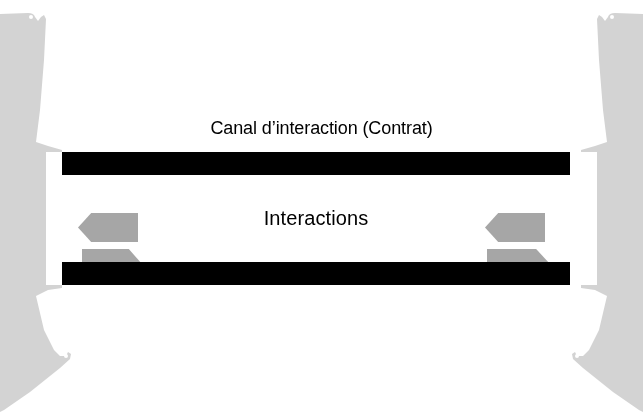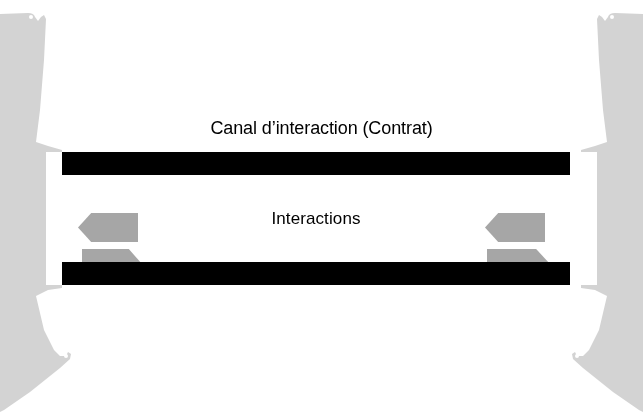--- a/index.html
+++ b/index.html
@@ -55,21 +55,21 @@
 
   .channel-label {
     position: absolute;
     left: 0;
     top: 0;
     width: 100%;
     height: 87px;
     display: flex;
     align-items: center;
     justify-content: center;
-    font-size: 17px;
+    font-size: 20px;
     color: #000000;
     letter-spacing: 0.1px;
     white-space: nowrap;
   }
 
   
   .channel-title {
     position: absolute;
     left: 0;
     top: 118px;

